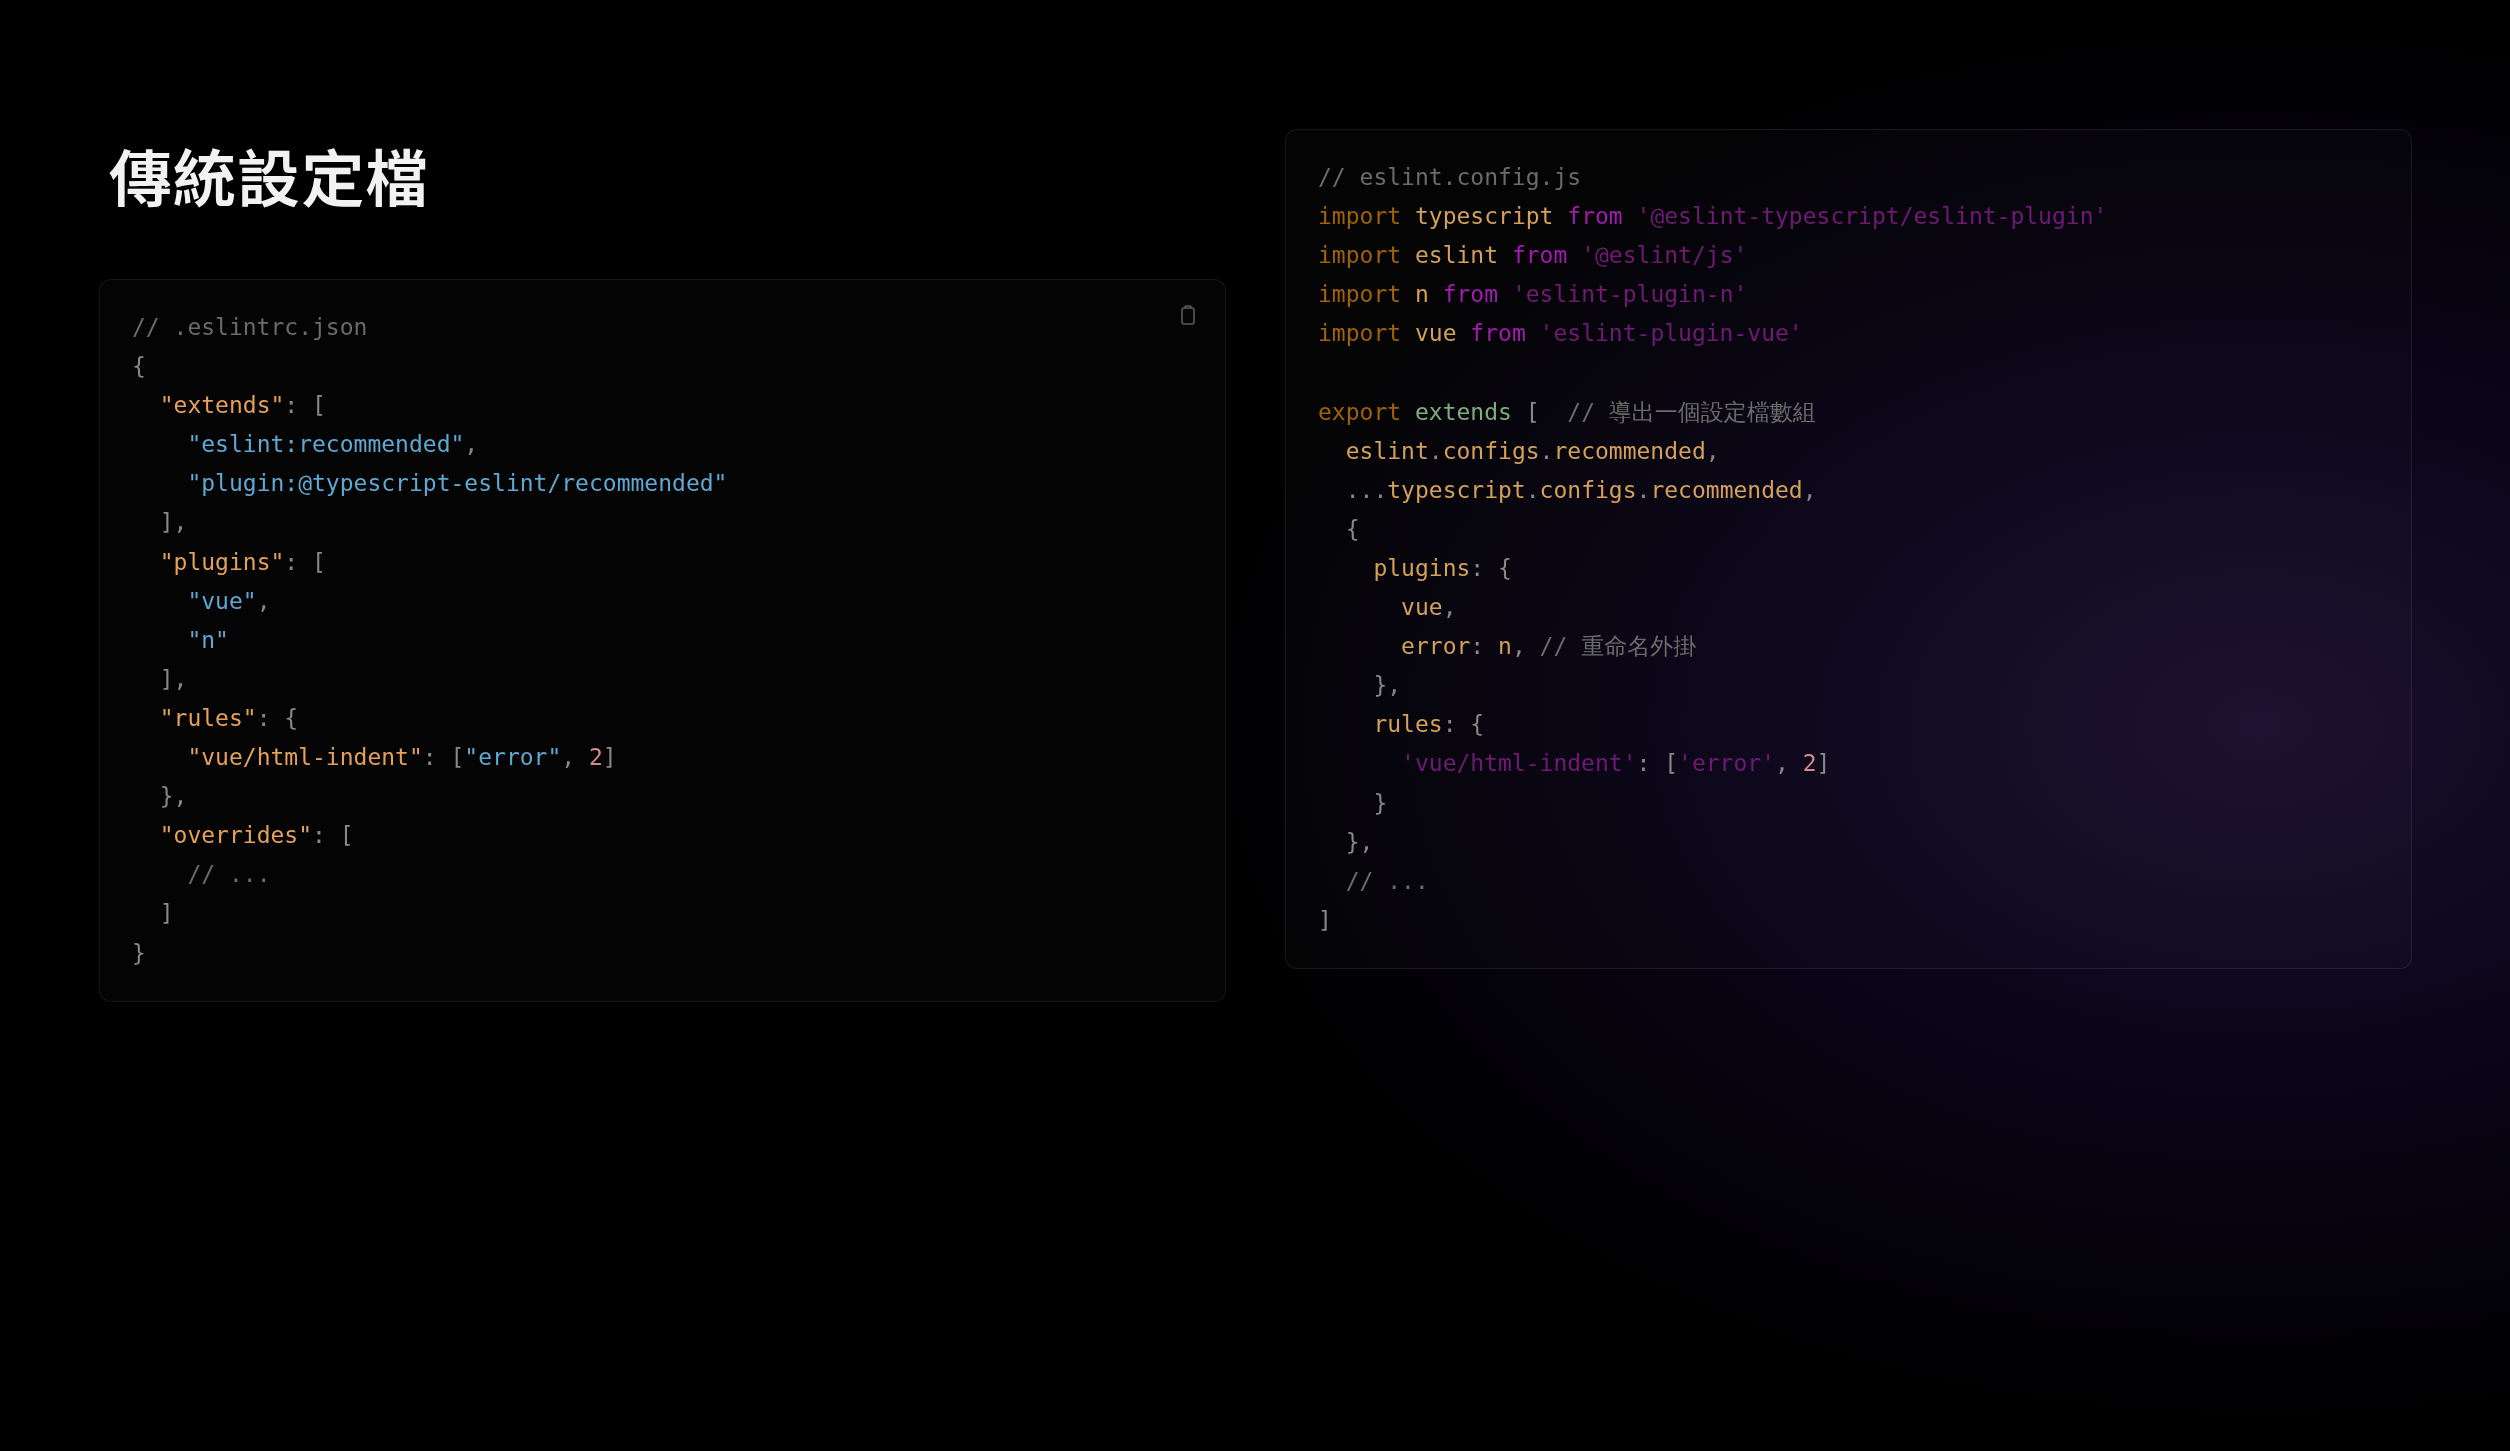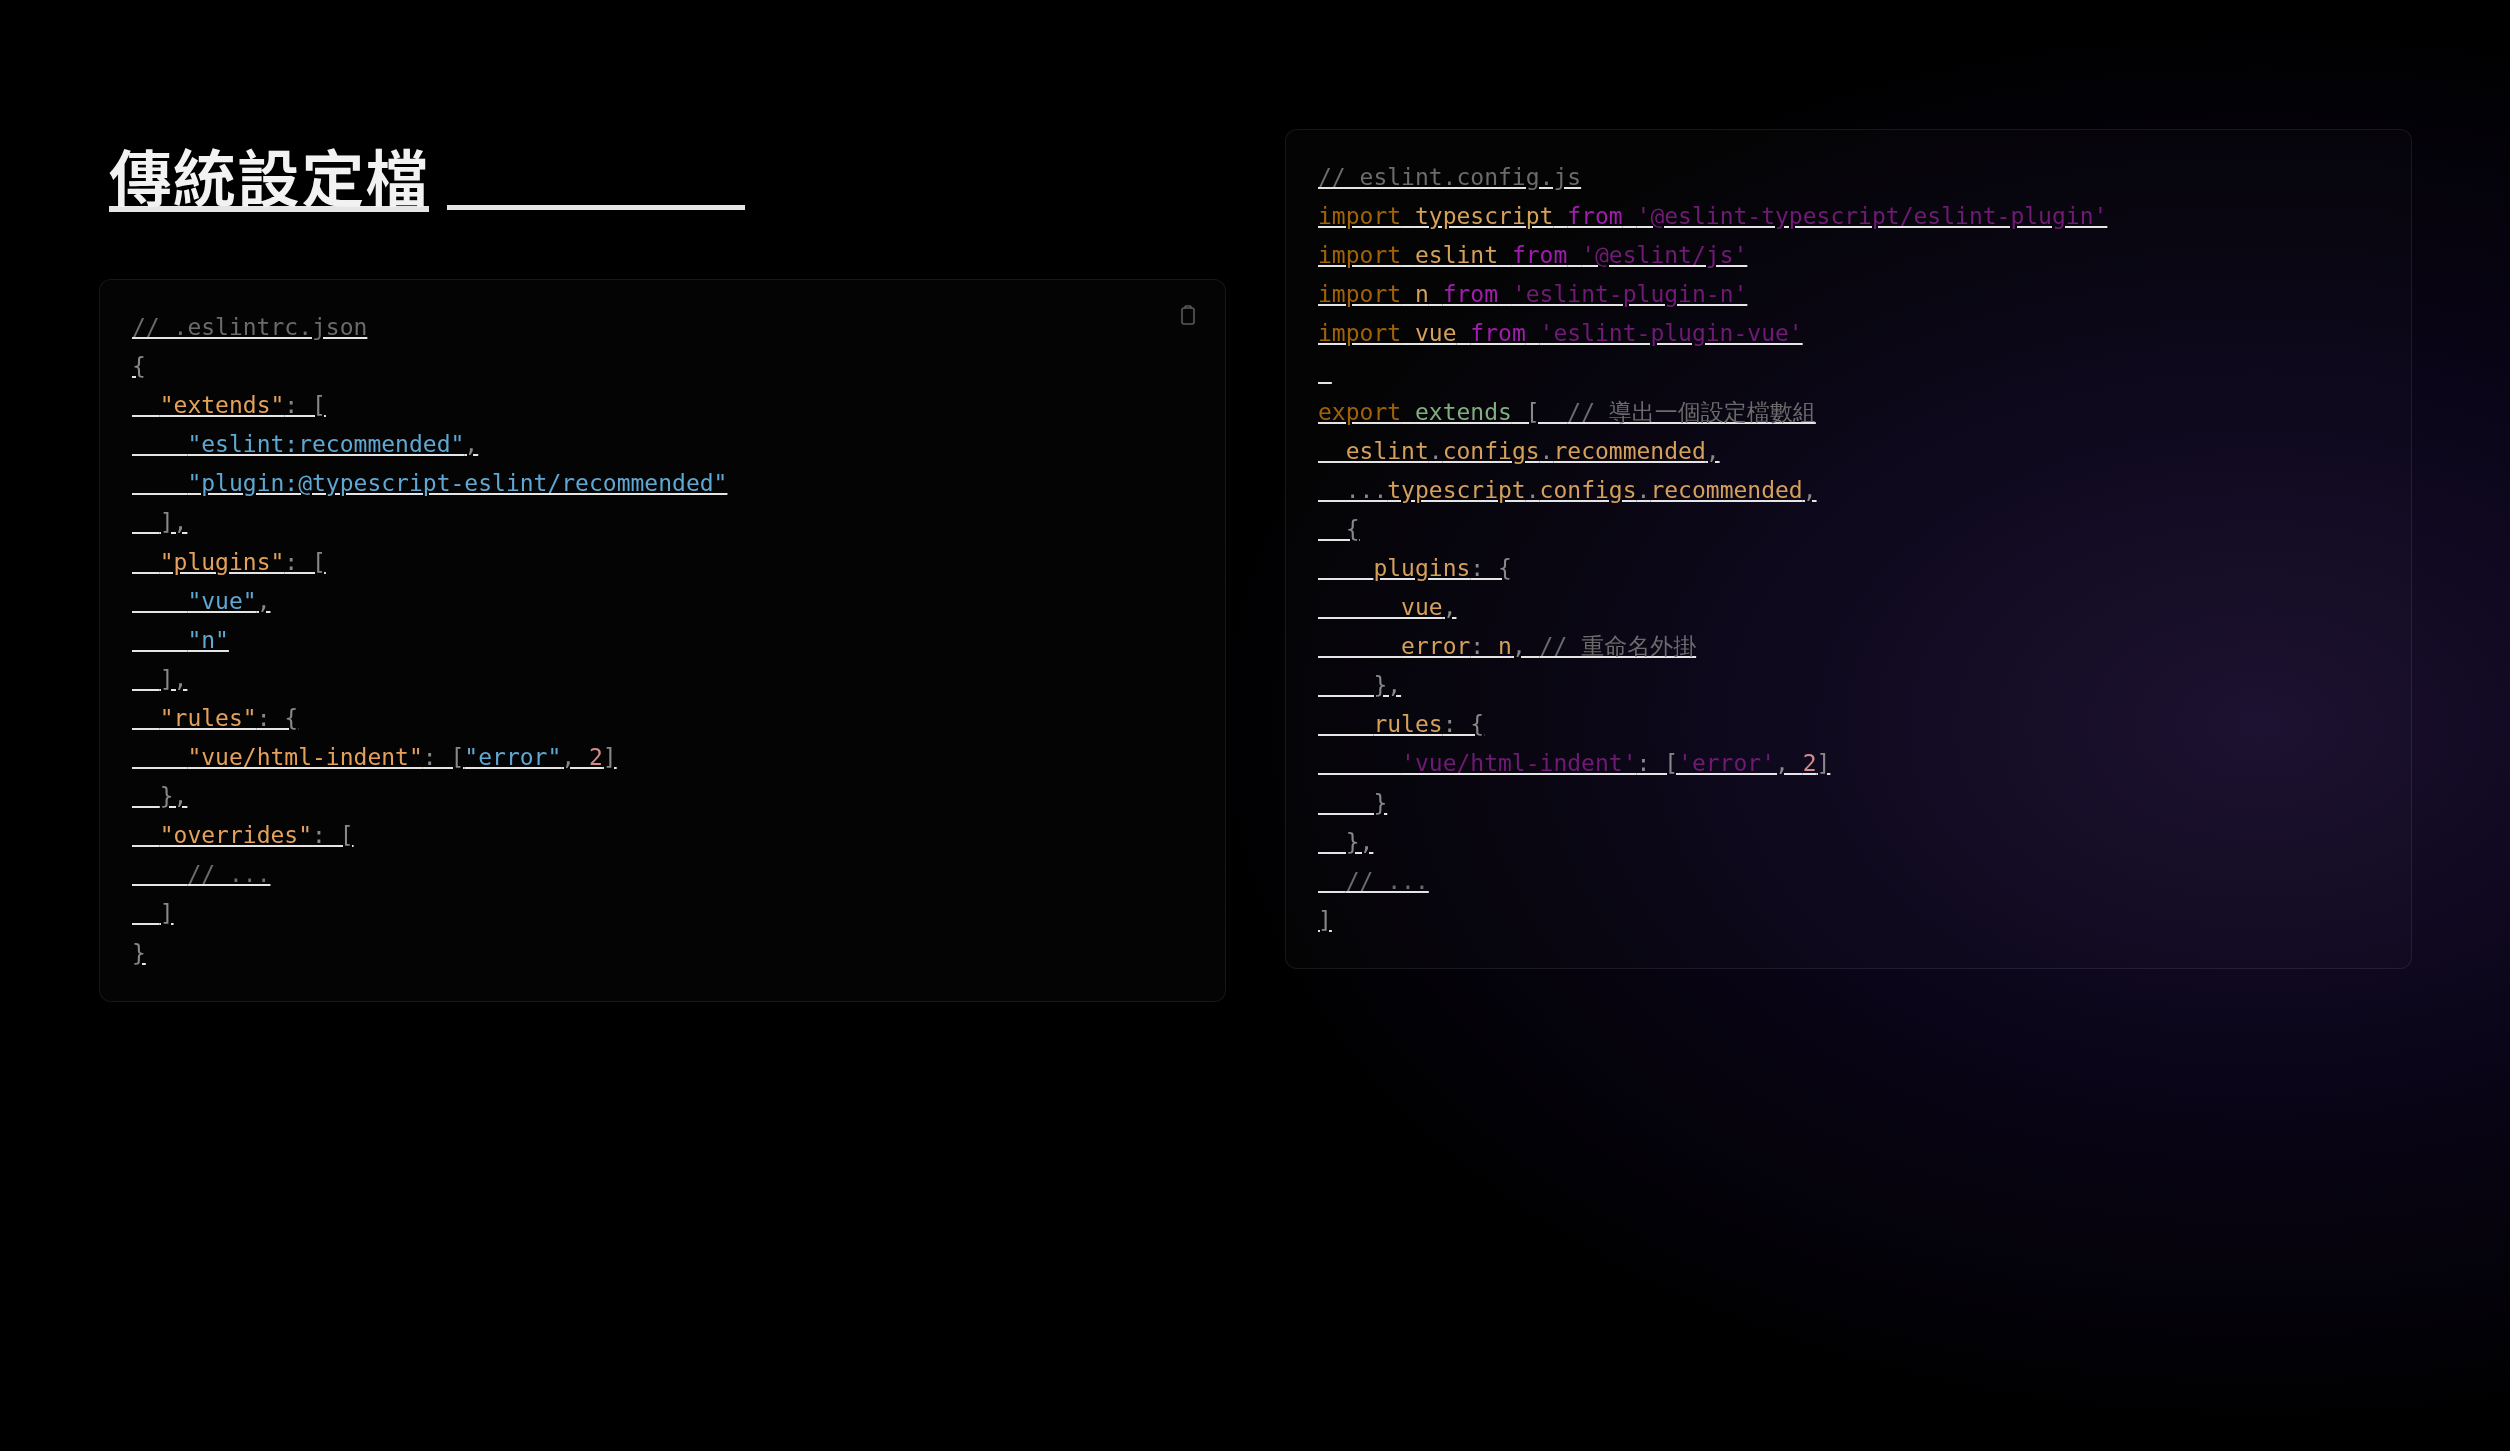--- a/index.html
+++ b/index.html
@@ -13,21 +13,21 @@
     color: #e5e5e5;
     overflow: hidden;
   }
   .wrap {
     display: grid;
     grid-template-columns: 1fr 1fr;
     gap: 59px;
     padding: 129px 99px 0 99px;
     height: 100%;
   }
-  .col { display: flex; flex-direction: column; text-decoration: underline; }
+  .col { display: flex; flex-direction: column; }
   .heading {
     display: flex;
     align-items: baseline;
     gap: 18px;
     margin-bottom: 59px;
     padding-left: 10px;
   }
   .heading-main {
     font-size: 63px;
     font-weight: 600;

